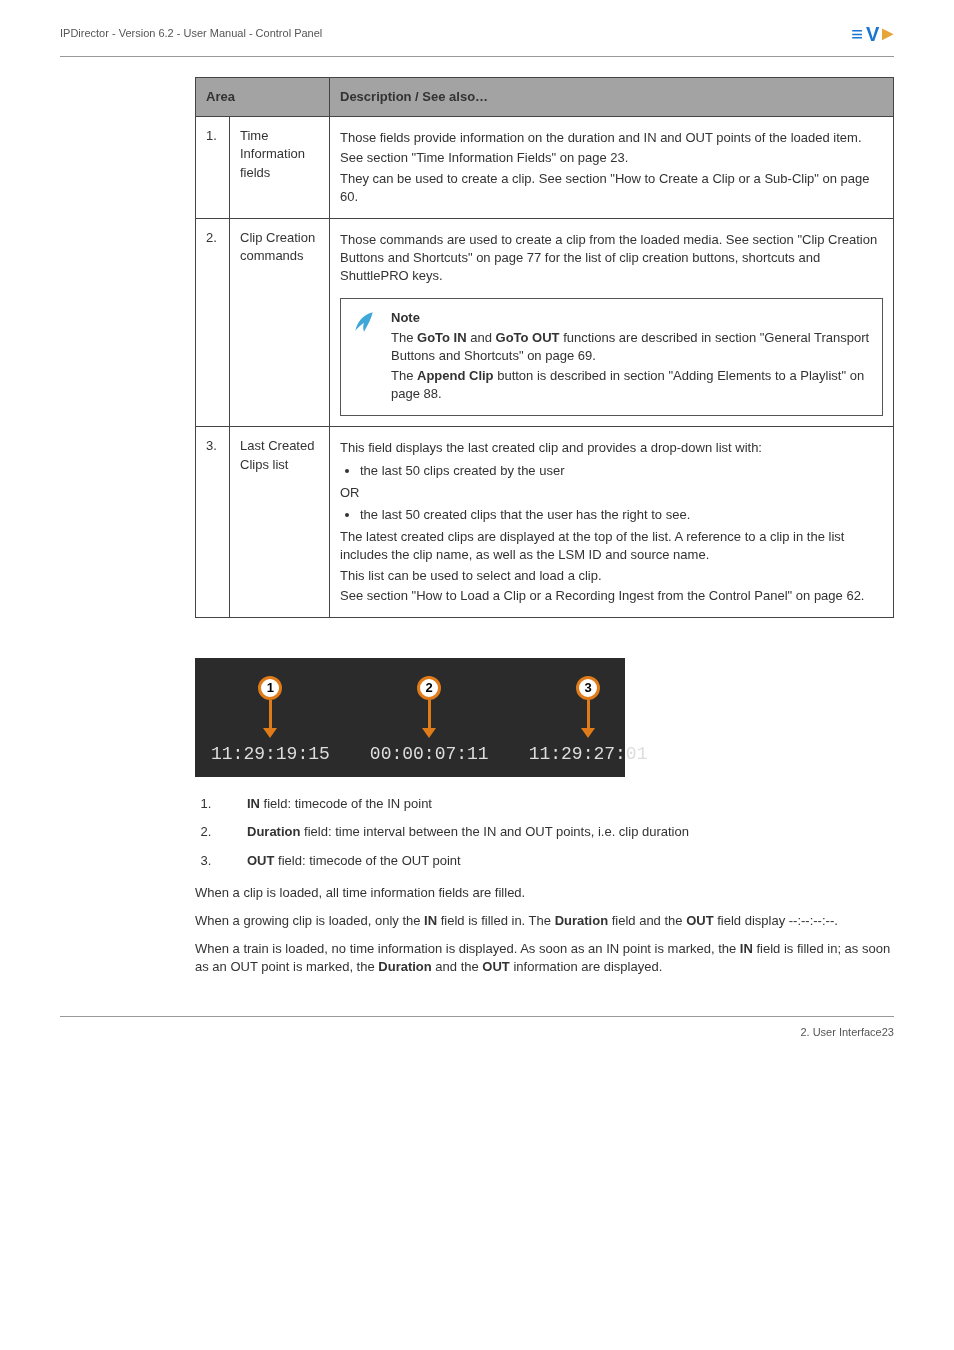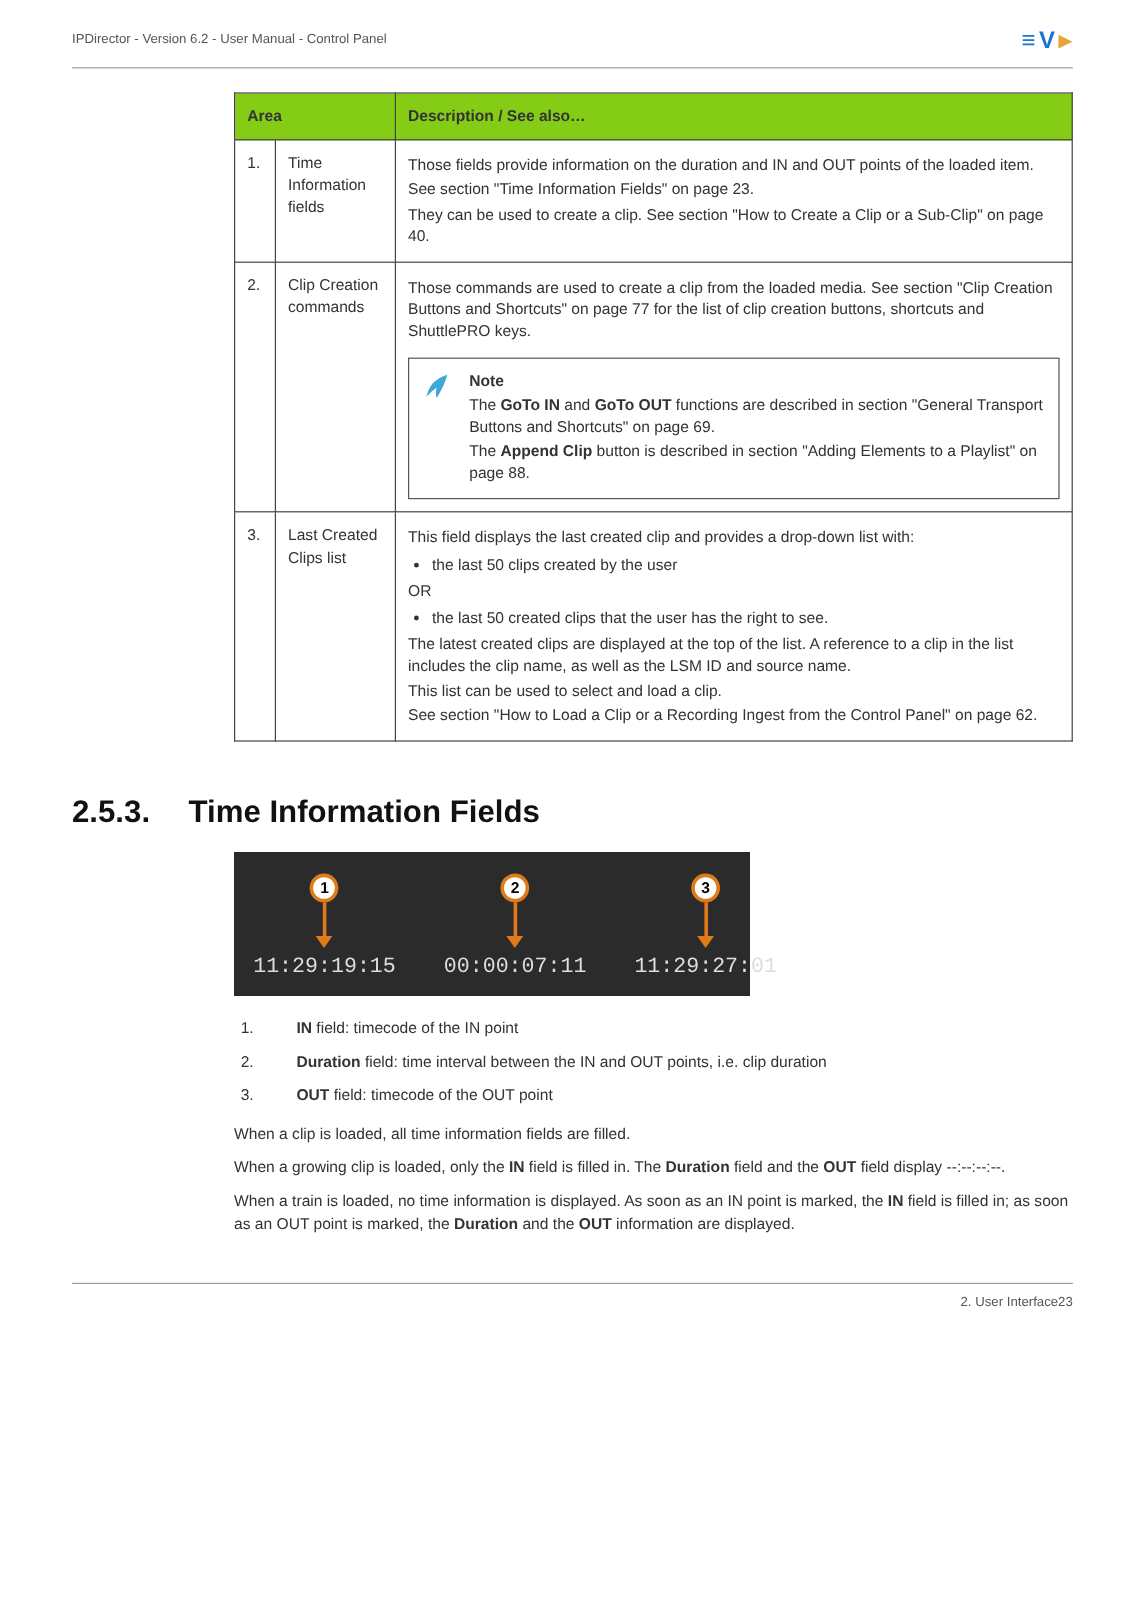--- a/index.html
+++ b/index.html
@@ -38,21 +38,21 @@
     border-collapse: collapse;
     width: 100%;
     margin-bottom: 40px;
   }
   table.area-table th, table.area-table td {
     border: 1px solid #444;
     padding: 10px 10px;
     vertical-align: top;
     font-size: 13px;
   }
-  table.area-table th { background: #84cc16; text-align: left; font-weight: bold; }
+  table.area-table th { background: #a3a3a3; text-align: left; font-weight: bold; }
   table.area-table td.num { width: 34px; text-align: left; }
   table.area-table td.label { width: 100px; }
   table.area-table ul { list-style: disc; margin: 4px 0 4px 20px; }
   table.area-table p { margin: 2px 0; }
 
   .note-box {
     border: 0.5px solid #555;
     margin-top: 12px;
     padding: 10px 12px 10px 50px;
     position: relative;
@@ -130,21 +130,21 @@
         <th>Description / See also…</th>
       </tr>
     </thead>
     <tbody>
       <tr>
         <td class="num">1.</td>
         <td class="label">Time Information fields</td>
         <td>
           <p>Those fields provide information on the duration and IN and OUT points of the loaded item.</p>
           <p>See section "Time Information Fields" on page 23.</p>
-          <p>They can be used to create a clip. See section "How to Create a Clip or a Sub-Clip" on page 40.</p>
+          <p>They can be used to create a clip. See section "How to Create a Clip or a Sub-Clip" on page 60.</p>
         </td>
       </tr>
       <tr>
         <td class="num">2.</td>
         <td class="label">Clip Creation commands</td>
         <td>
           <p>Those commands are used to create a clip from the loaded media. See section "Clip Creation Buttons and Shortcuts" on page 77 for the list of clip creation buttons, shortcuts and ShuttlePRO keys.</p>
           <div class="note-box">
             <span class="note-icon">
               <svg viewBox="0 0 24 24">
@@ -174,24 +174,20 @@
             <li>the last 50 created clips that the user has the right to see.</li>
           </ul>
           <p>The latest created clips are displayed at the top of the list. A reference to a clip in the list includes the clip name, as well as the LSM ID and source name.</p>
           <p>This list can be used to select and load a clip.</p>
           <p>See section "How to Load a Clip or a Recording Ingest from the Control Panel" on page 62.</p>
         </td>
       </tr>
     </tbody>
   </table>
 
-  <div class="section-row">
-    <span class="section-num">2.5.3.</span>
-    <span class="section-title">Time Information Fields</span>
-  </div>
 
 
   <div class="diagram">
     <div class="d-col">
       <div class="d-circle">1</div>
       <div class="d-line"></div>
       <div class="d-arrowhead"></div>
       <div class="d-text">11:29:19:15</div>
     </div>
     <div class="d-col">

